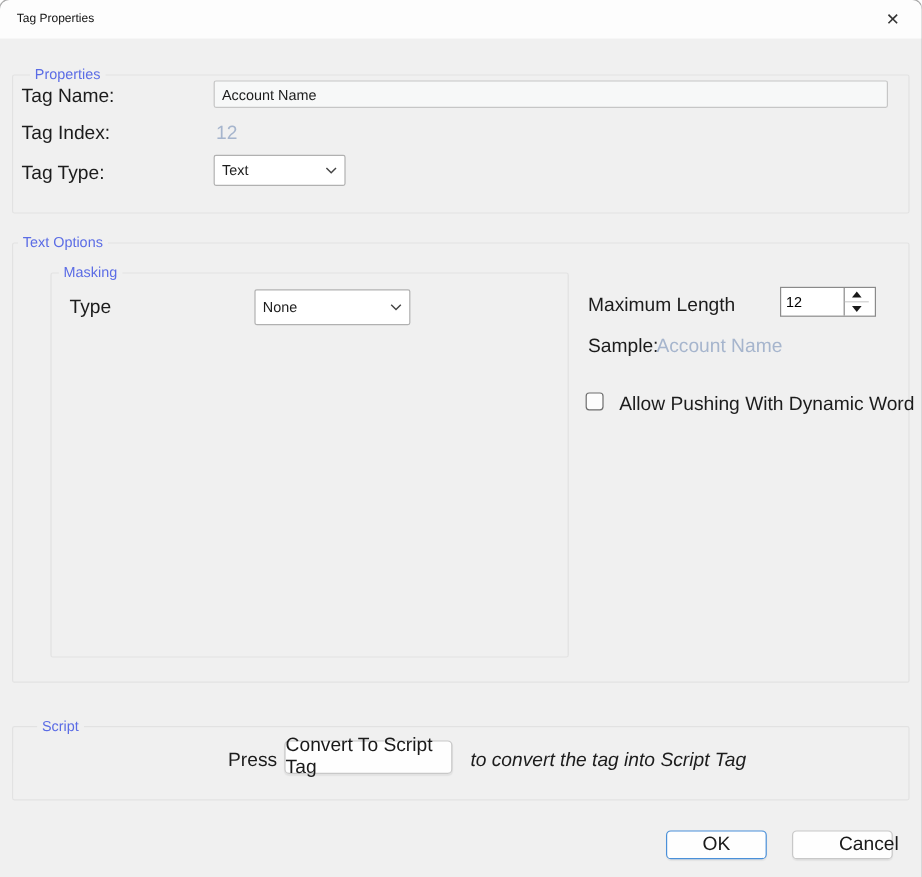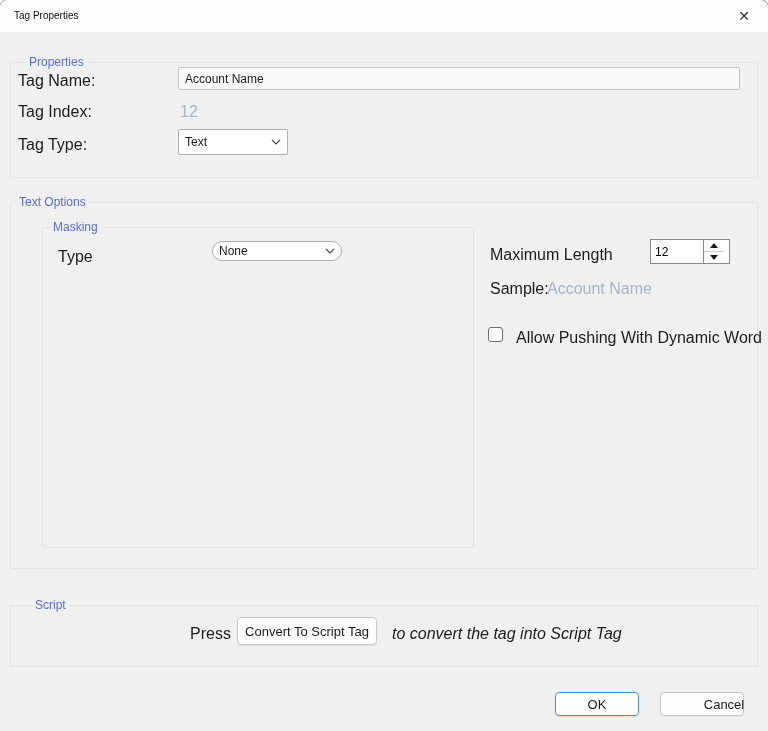--- a/index.html
+++ b/index.html
@@ -107,21 +107,21 @@
     position:absolute;
     width:15px;height:15px;
     border:1px solid #6e6e6e;border-radius:3px;background:#fdfdfd;
   }
   .push-btn{
     position:absolute;
     background:#fefefe;
     border:1px solid #c8c8c8;border-radius:4px;
     box-shadow:0 1px 1px rgba(0,0,0,0.06);
     font-family:"Liberation Sans", sans-serif;
-    font-size:13px;color:#1a1a1a;
+    font-size:16px;color:#1a1a1a;
     display:flex;align-items:center;justify-content:center;
     cursor:default;
   }
   .push-btn.primary{border-color:var(--ok-border);}
 </style>
 </head>
 <body>
 
 <div class="window">
 
@@ -148,21 +148,21 @@
   </div>
 
   <div class="groupbox" style="left:10px;top:202px;width:748px;height:367px;">
     <span class="group-label" style="left:4px;">Text Options</span>
   </div>
 
   <div class="groupbox" style="left:42px;top:227px;width:432px;height:321px;">
     <span class="group-label" style="left:6px;">Masking</span>
   </div>
   <span class="field-label" style="left:58px;top:248px;">Type</span>
-  <div class="dropdown" style="left:212px;top:241px;width:130px;height:20px;border-radius:12px;">
+  <div class="dropdown" style="left:212px;top:241px;width:130px;height:30px;">
     <span class="dd-text">None</span>
     <span class="chev">
       <svg width="10" height="10" viewBox="0 0 10 10">
           <polyline points="1,3 5,7 9,3" fill="none" stroke="#444" stroke-width="1.2"></polyline>
         </svg>
     </span>
   </div>
 
   <span class="field-label" style="left:490px;top:246px;">Maximum Length</span>
   <div class="spinner" style="left:650px;top:239px;width:80px;height:25px;">

